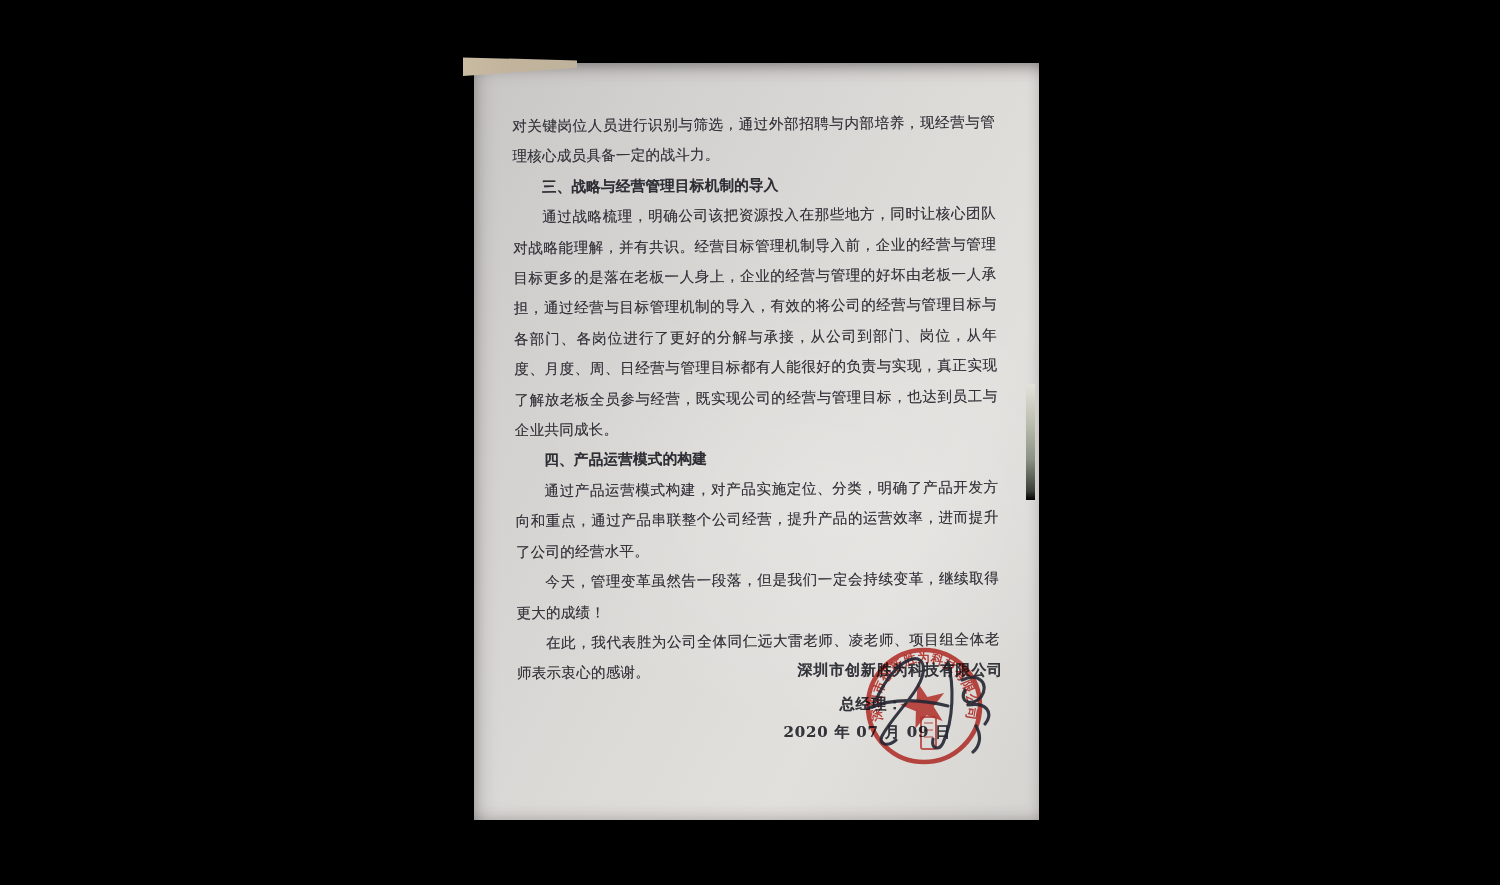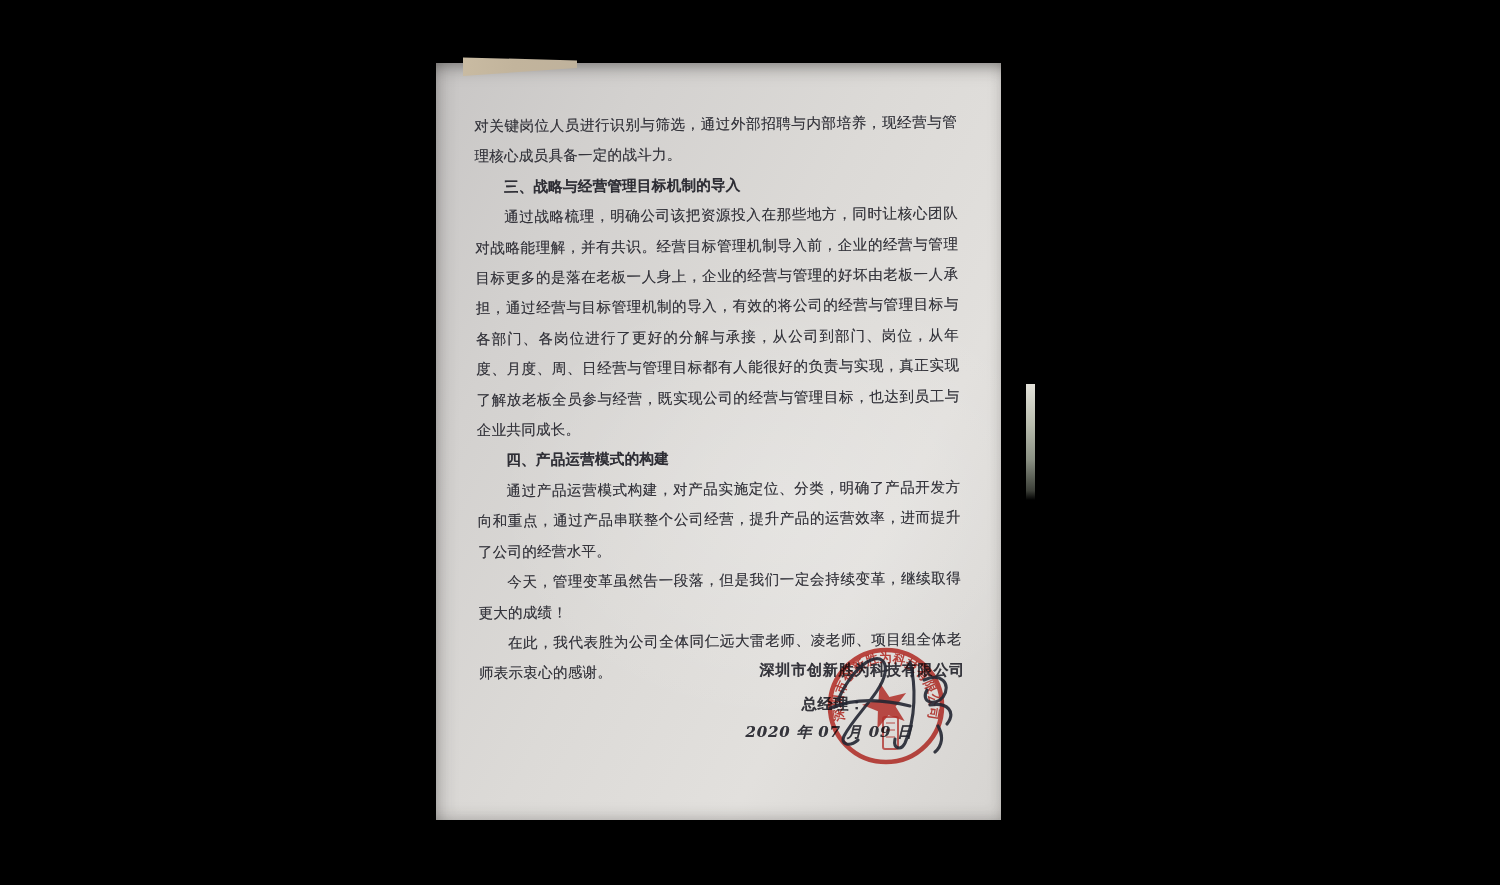--- a/index.html
+++ b/index.html
@@ -7,21 +7,21 @@
   body {
     background: #000;
     font-family: "DejaVu Serif", "Liberation Serif", serif;
     position: relative;
   }
   .stage { position: absolute; inset: 0; background: #000; }
 
   
   .paper {
     position: absolute;
-    left: 436px; top: 63px;
+    left: 474px; top: 63px;
     width: 565px; height: 757px;
     background:
       radial-gradient(ellipse 420px 320px at 62% 58%, rgba(255,255,255,0.20), rgba(255,255,255,0) 70%),
       linear-gradient(118deg, #c8c6c5 0%, #d3d1cf 22%, #dcdad7 48%, #e2e0dd 72%, #d6d4d1 100%);
     box-shadow: inset 0 14px 18px -12px rgba(40,38,36,0.55),
                 inset 14px 0 22px -16px rgba(40,38,36,0.45),
                 inset -6px -10px 20px -14px rgba(40,38,36,0.4);
   }
 
   
@@ -63,21 +63,21 @@
   .sig-line {
     position: absolute;
     font-size: 15px;
     color: #34343b;
     letter-spacing: 0.8px;
     white-space: nowrap;
     text-shadow: 0 0 0.6px rgba(52,52,62,0.55);
   }
   .sig-company { top: 598px; right: 36px; font-weight: 700; }
   .sig-role    { top: 632px; right: 136px; font-weight: 700; }
-  .sig-date    { top: 660px; right: 88px;  font-weight: 700; font-style: italic; }
+  .sig-date    { top: 660px; right: 88px;  font-weight: 700; }
 
   
   .stamp {
     position: absolute;
     left: 385px; top: 578px;
     width: 130px; height: 130px;
     mix-blend-mode: multiply;
     opacity: 0.92;
     filter: blur(0.25px);
   }

